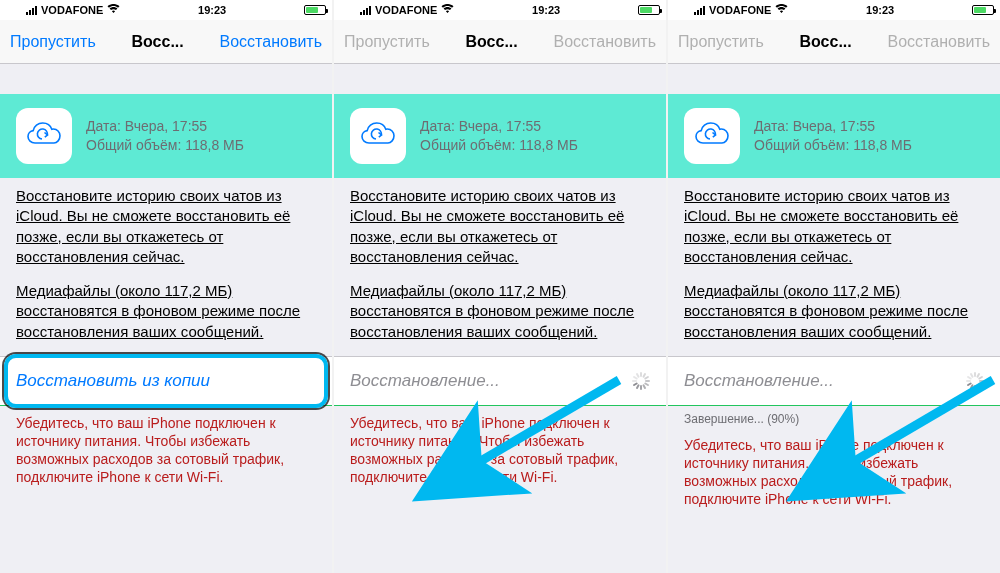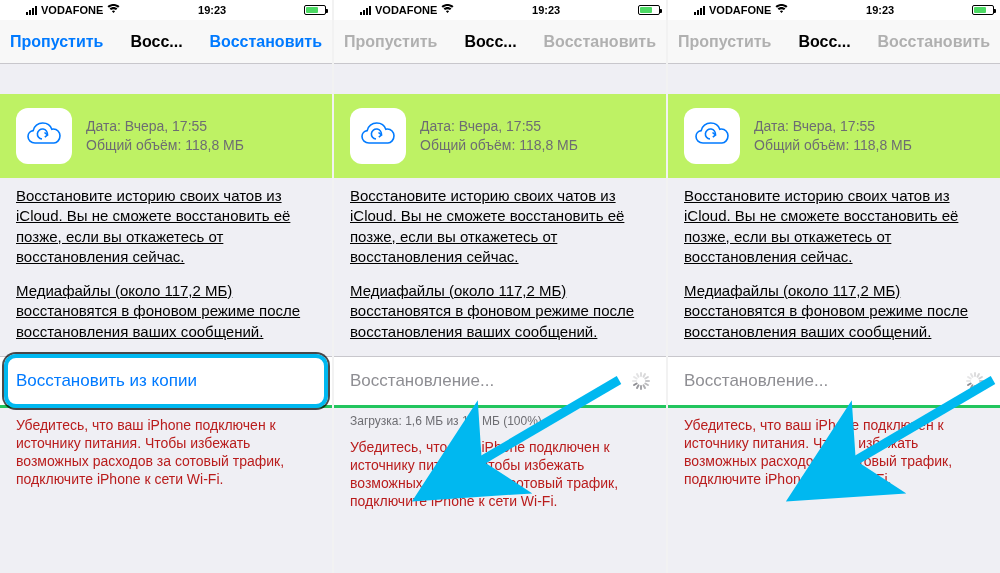--- a/index.html
+++ b/index.html
@@ -79,39 +79,38 @@
       align-items: center;
       justify-content: space-between;
       padding: 0 10px;
       background: #f8f8f8;
       gap: 6px;
     }
     .nav-left, .nav-right {
       font-size: 16px;
       color: #007aff;
       white-space: nowrap;
-      font-weight: bold;
     }
     .nav-title {
       font-size: 16px;
       font-weight: 600;
       color: #000;
       flex: 0 1 auto;
       white-space: nowrap;
     }
     .nav-bar.disabled .nav-left,
     .nav-bar.disabled .nav-right { color: #b0b0b0; }
     .nav-bar.disabled { background:#f8f8f8; }
     .content { flex:1; background:#efeff4; overflow:hidden; }
     .backup-row {
       display:flex;
       padding: 14px 16px;
       gap: 14px;
       align-items:center;
-      background:#bef264;
+      background:#5eead4;
       margin-top: 30px;
     }
     .cloud-icon {
       width: 56px; height: 56px;
       background:#fff;
       border-radius:12px;
       display:flex;
       align-items:center;
       justify-content:center;
     }
@@ -124,28 +123,29 @@
       padding: 8px 16px 0 16px;
       font-size: 15px;
       color:#000;
       line-height:1.35;
       text-decoration:underline;
     }
     .desc p { margin-bottom: 14px; }
     .restore-cell {
       background:#fff;
       border-top:1px solid #c8c7cc;
-      border-bottom:3px solid #22c55e;
+      border-bottom:1px solid #22c55e;
       padding: 14px 16px;
       font-size: 17px;
       color:#007aff;
       position:relative;
       display:flex;
       justify-content:space-between;
       align-items:center;
+      font-style:italic;
     }
     .restore-cell.progress { color:#8e8e93; }
     .highlight-box {
       position:absolute;
       top:-3px; left:4px; right:4px; bottom:-3px;
       border: 4px solid #00b8f0;
       border-radius: 12px;
       pointer-events:none;
       box-shadow: 0 0 0 2px rgba(0,0,0,0.7);
     }
@@ -293,21 +293,20 @@
           <span style="transform:rotate(120deg);opacity:.6"></span>
           <span style="transform:rotate(150deg);opacity:.7"></span>
           <span style="transform:rotate(180deg);opacity:.8"></span>
           <span style="transform:rotate(210deg);opacity:.9"></span>
           <span style="transform:rotate(240deg);opacity:1"></span>
           <span style="transform:rotate(270deg);opacity:.2"></span>
           <span style="transform:rotate(300deg);opacity:.22"></span>
           <span style="transform:rotate(330deg);opacity:.26"></span>
       </span>
     </div>
-    <div class="subprogress">Загрузка: 1,6 МБ из 1,6 МБ (100%)</div>
     <div class="footer-note">Убедитесь, что ваш iPhone подключен к источнику питания. Чтобы избежать возможных расходов за сотовый трафик, подключите iPhone к сети Wi-Fi.</div>
   </div>
   <svg class="arrow-annotation arrow-svg" style="left:110px; top:370px;" width="200" height="120">
     <defs>
         <marker id="ah2" markerWidth="14" markerHeight="14" refX="4" refY="6" orient="auto">
           <path d="M0,0 L12,6 L0,12 L3,6 Z" fill="#00b8f0"></path>
         </marker>
       </defs>
     <line x1="175" y1="10" x2="30" y2="95" stroke="#00b8f0" stroke-width="9" marker-end="url(#ah2)"></line>
   </svg>
@@ -369,20 +368,21 @@
           <span style="transform:rotate(120deg);opacity:.6"></span>
           <span style="transform:rotate(150deg);opacity:.7"></span>
           <span style="transform:rotate(180deg);opacity:.8"></span>
           <span style="transform:rotate(210deg);opacity:.9"></span>
           <span style="transform:rotate(240deg);opacity:1"></span>
           <span style="transform:rotate(270deg);opacity:.2"></span>
           <span style="transform:rotate(300deg);opacity:.22"></span>
           <span style="transform:rotate(330deg);opacity:.26"></span>
       </span>
     </div>
+    <div class="subprogress">Завершение... (90%)</div>
     <div class="footer-note">Убедитесь, что ваш iPhone подключен к источнику питания. Чтобы избежать возможных расходов за сотовый трафик, подключите iPhone к сети Wi-Fi.</div>
   </div>
   <svg class="arrow-annotation arrow-svg" style="left:150px; top:370px;" width="200" height="120">
     <defs>
         <marker id="ah3" markerWidth="14" markerHeight="14" refX="4" refY="6" orient="auto">
           <path d="M0,0 L12,6 L0,12 L3,6 Z" fill="#00b8f0"></path>
         </marker>
       </defs>
     <line x1="175" y1="10" x2="30" y2="95" stroke="#00b8f0" stroke-width="9" marker-end="url(#ah3)"></line>
   </svg>

